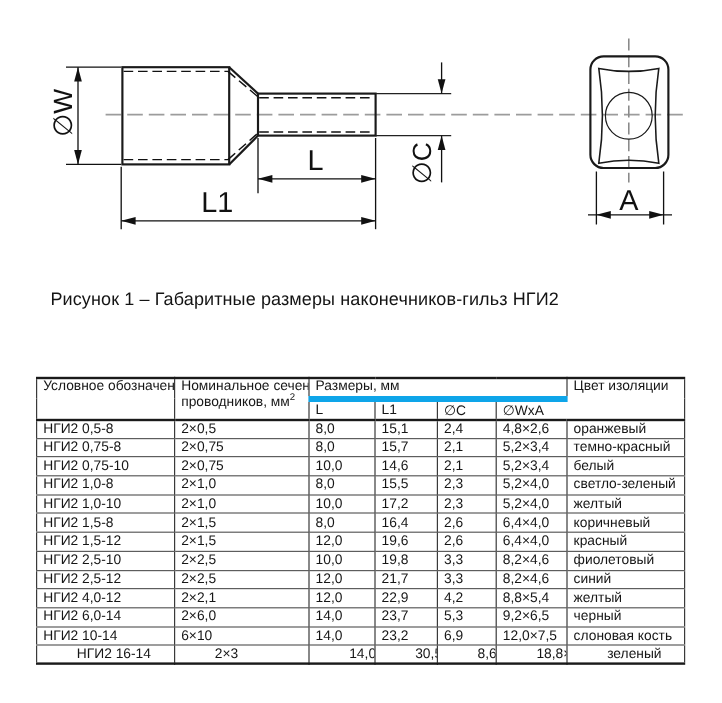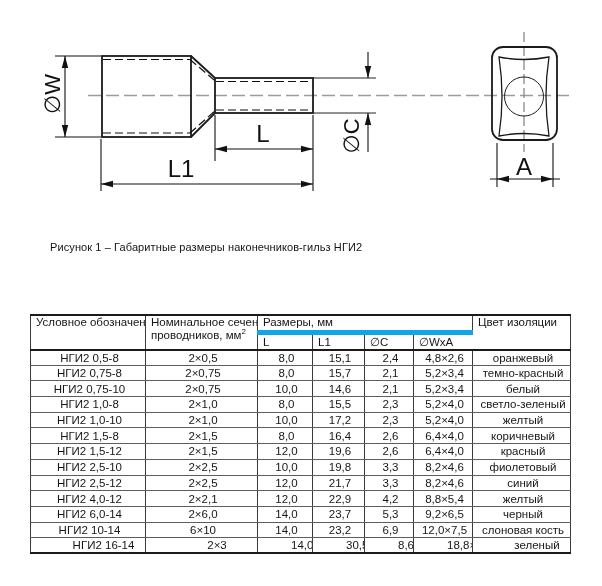--- a/index.html
+++ b/index.html
@@ -1,31 +1,31 @@
 <!DOCTYPE html>
 <html><head>
 <meta charset="utf-8">
 <style>
   html,body{margin:0;padding:0;background:#fff;}
   #page{position:relative;width:602px;height:586px;background:#ffffff;overflow:hidden;
         font-family:"Liberation Sans",sans-serif;color:#111;}
   #drawing{position:absolute;left:0;top:0;}
-  #caption{position:absolute;left:50px;top:241px;font-size:11px;color:#141414;
+  #caption{position:absolute;left:42px;top:241px;font-size:15px;color:#141414;
            letter-spacing:0.1px;white-space:nowrap;}
   #tablewrap{position:absolute;left:30px;top:314px;}
   table.spec{border-collapse:collapse;table-layout:fixed;width:540px;
              font-size:11.5px;color:#161616;
              border-top:2px solid #1a1a1a;border-bottom:2px solid #1a1a1a;
              border-left:1px solid #3a3a3a;border-right:1px solid #3a3a3a;}
   table.spec td{padding:0 2px 0 5px;overflow:hidden;white-space:nowrap;
                 border-right:1px solid #3a3a3a;}
   table.spec td:last-child{border-right:none;}
   tr.hdrA{height:17px;}
   tr.hdrB{height:15px;}
-  tr.datarow{height:15.7px;text-align:center;}
+  tr.datarow{height:15.7px;}
   td.span2{vertical-align:top;padding-top:2px;border-bottom:2px solid #1a1a1a;line-height:1.15;}
   td.grp{vertical-align:top;padding-top:2px;border-bottom:5px solid #0ea5e9;}
   tr.hdrB td{vertical-align:middle;border-bottom:2px solid #1a1a1a;}
   tr.datarow td{vertical-align:middle;border-bottom:1px solid #5d5d5d;}
   tr.datarow:last-child td{border-bottom:none;padding-left:33px;}
   sup.u{font-size:8px;line-height:0;}
   .dimtext{font-size:24px;fill:#111;}
   .dimtext-rot{font-size:22px;fill:#111;}
 </style>
 </head>

